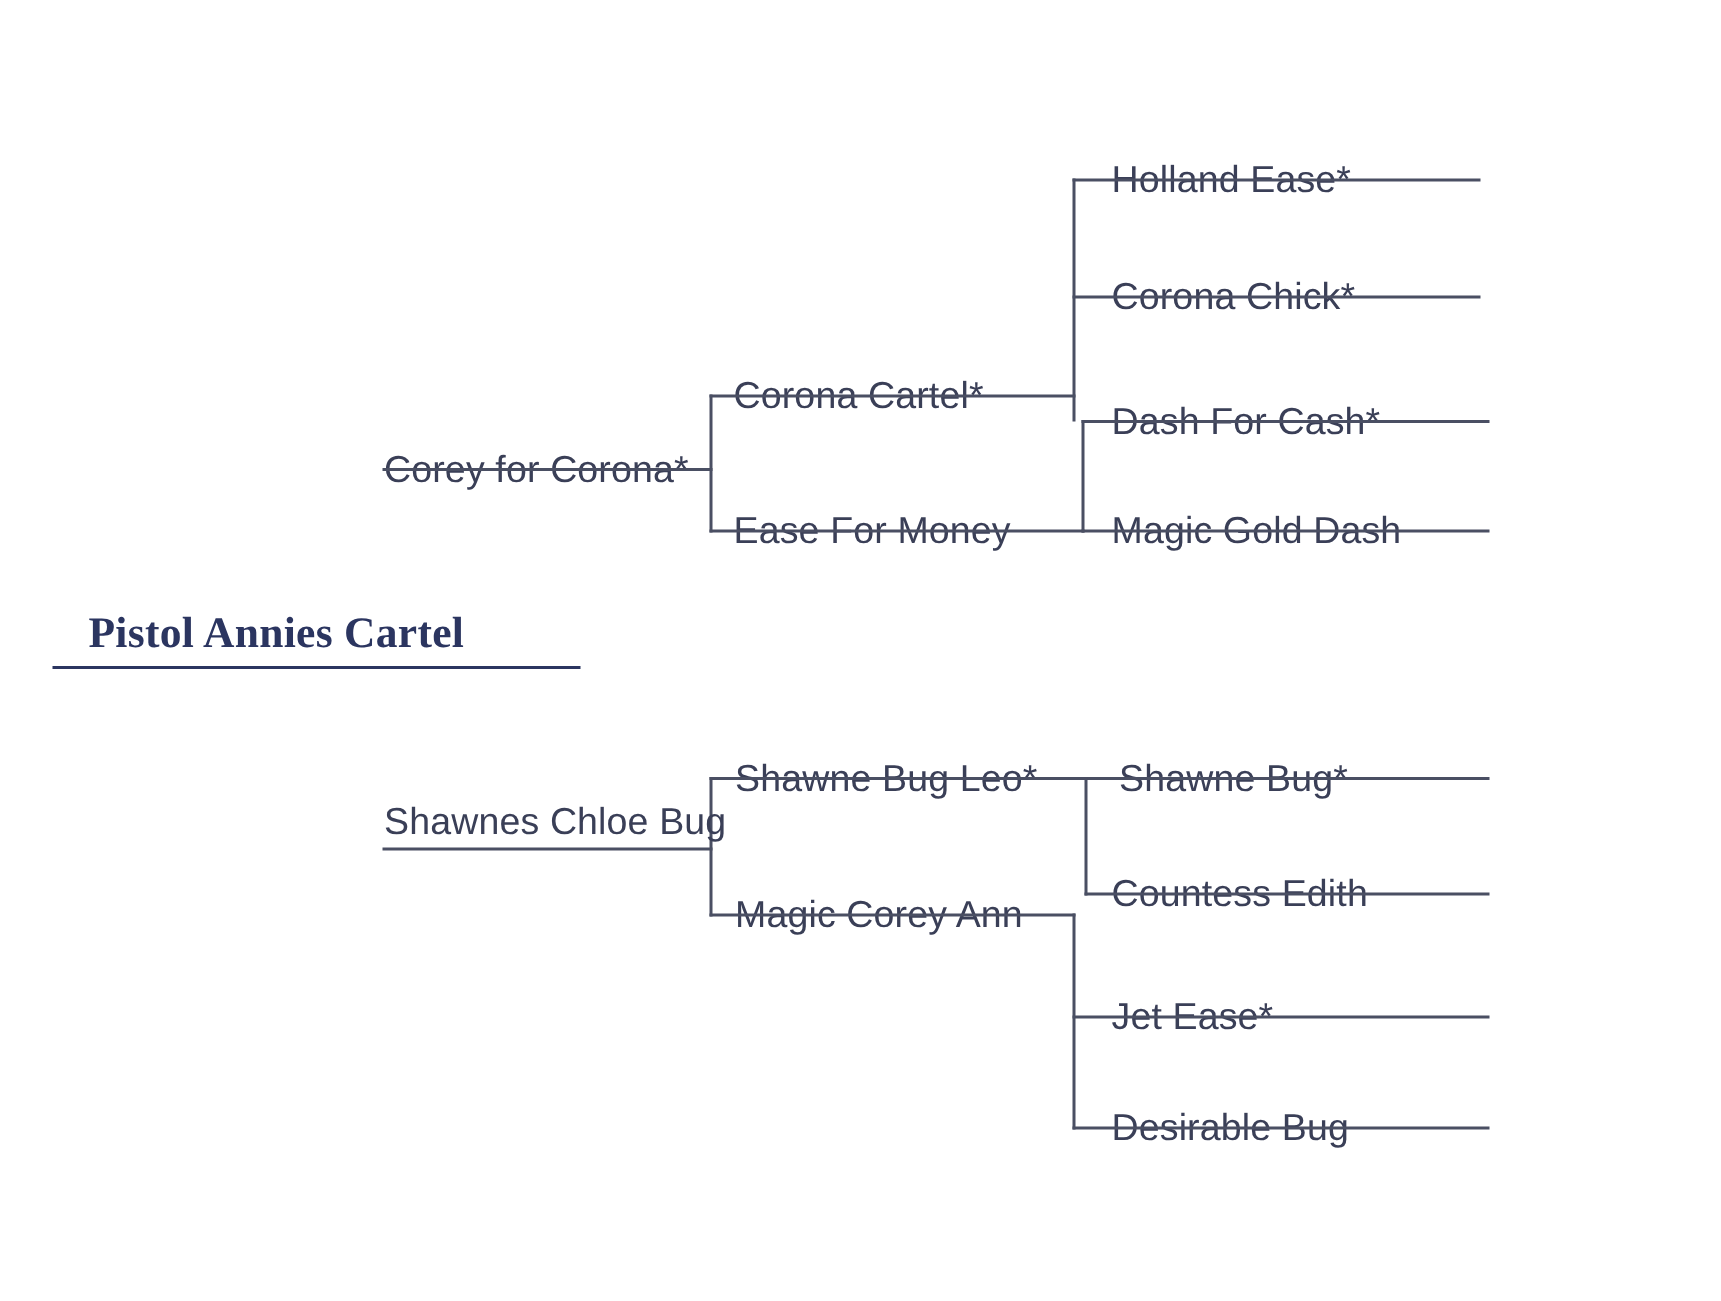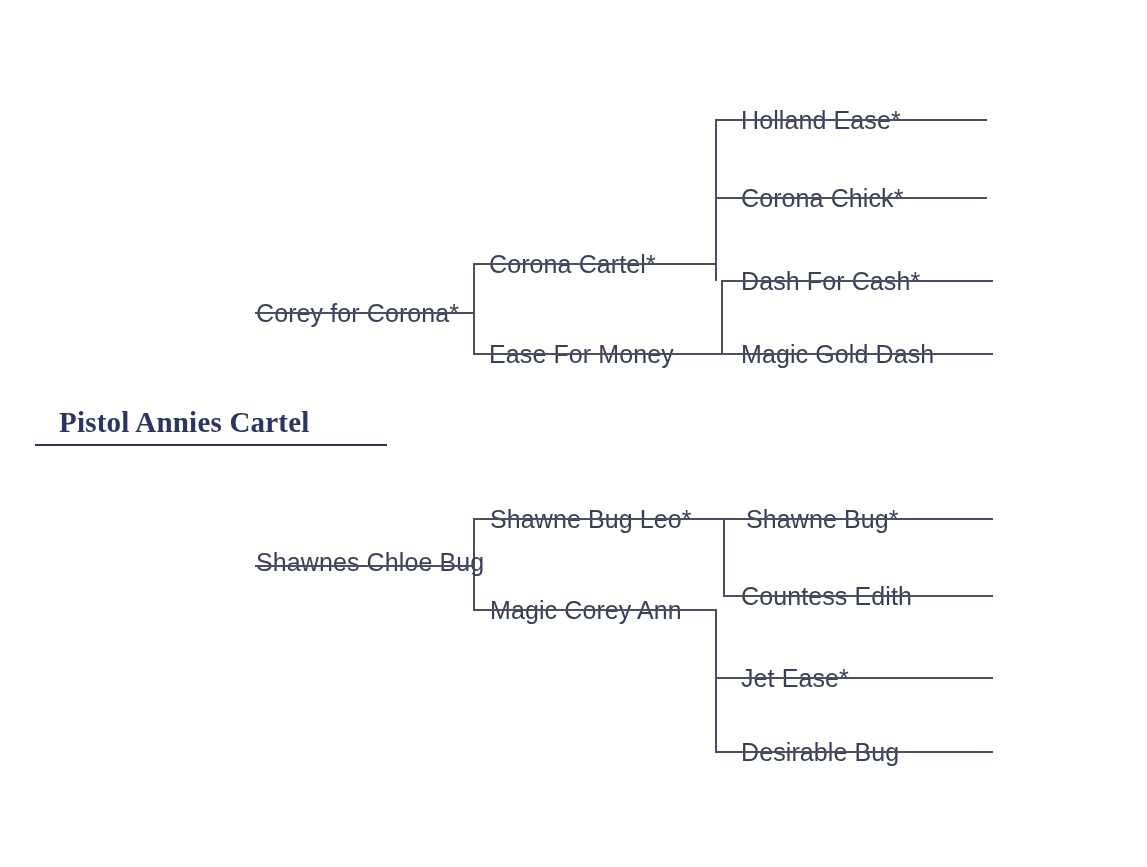--- a/index.html
+++ b/index.html
@@ -125,18 +125,18 @@
     <div class="vrule" style="left:715px; top:609px; height:144px;"></div>
 
     <div class="name" style="left:490px; top:487px;">Shawne Bug Leo*</div>
     <div class="hrule" style="left:473px; top:518px; width:252px;"></div>
 
     <div class="name" style="left:490px; top:578px;">Magic Corey Ann</div>
     <div class="hrule" style="left:473px; top:609px; width:244px;"></div>
 
     <div class="vrule" style="left:473px; top:518px; height:93px;"></div>
 
-    <div class="name" style="left:256px; top:530px;">Shawnes Chloe Bug</div>
+    <div class="name" style="left:256px; top:516px;">Shawnes Chloe Bug</div>
     <div class="hrule" style="left:255px; top:565px; width:220px;"></div>
 
   </div>
 
 </div>
 
 </body></html>

